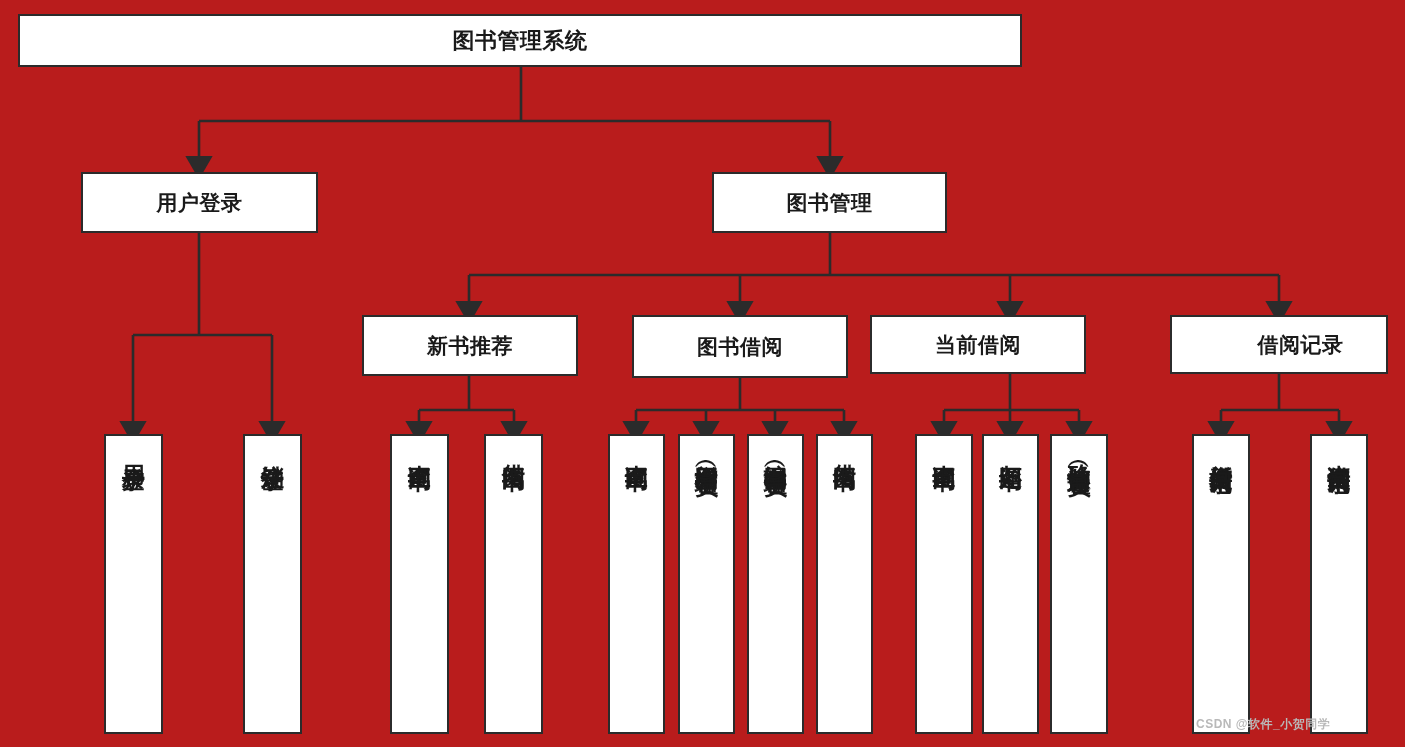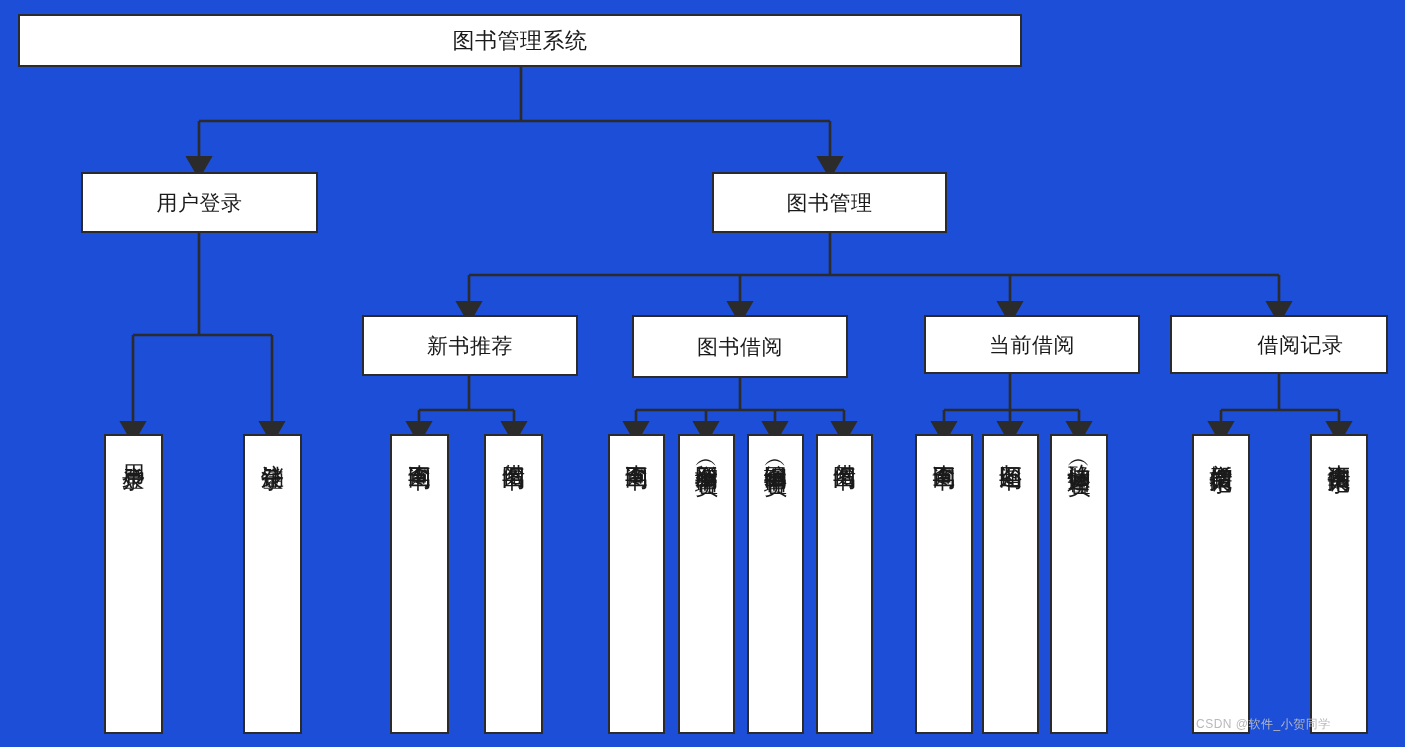--- a/index.html
+++ b/index.html
@@ -8,22 +8,23 @@
     padding: 0;
     background: #ffffff;
   }
   body {
     font-family: "Liberation Sans", "DejaVu Sans", sans-serif;
   }
   #canvas {
     position: relative;
     width: 1405px;
     height: 747px;
-    background: #1d4ed8;
+    background: #b91c1c;
     overflow: hidden;
+    font-weight: bold;
   }
   #edges {
     position: absolute;
     left: 0;
     top: 0;
     width: 1405px;
     height: 747px;
     pointer-events: none;
   }
   .node {
@@ -136,21 +137,21 @@
   <div class="node horiz" style="left:712px; top:172px; width:235px; height:61px;">
     <span class="label">图书管理</span>
   </div>
 
   <div class="node horiz" style="left:362px; top:315px; width:216px; height:61px;">
     <span class="label">新书推荐</span>
   </div>
   <div class="node horiz" style="left:632px; top:315px; width:216px; height:63px;">
     <span class="label">图书借阅</span>
   </div>
-  <div class="node horiz" style="left:924px; top:315px; width:216px; height:59px;">
+  <div class="node horiz" style="left:870px; top:315px; width:216px; height:59px;">
     <span class="label">当前借阅</span>
   </div>
   <div class="node horiz" style="left:1170px; top:315px; width:218px; height:59px;padding-left:43px;">
     <span class="label">借阅记录</span>
   </div>
 
   <div class="node vert" style="left:104px; top:434px; width:59px; height:300px;">
     <span class="label">用户登录</span>
   </div>
   <div class="node vert" style="left:243px; top:434px; width:59px; height:300px;">

